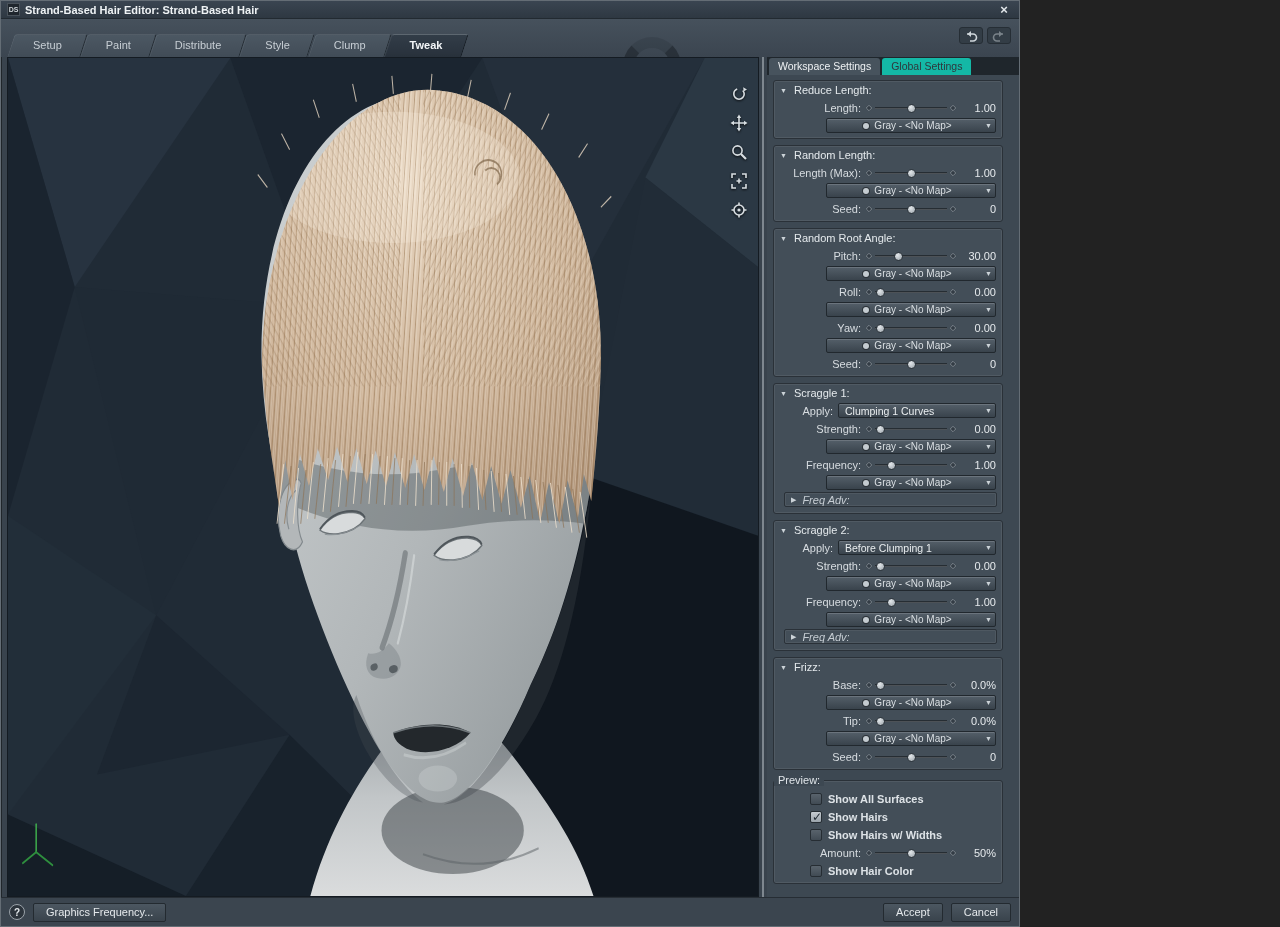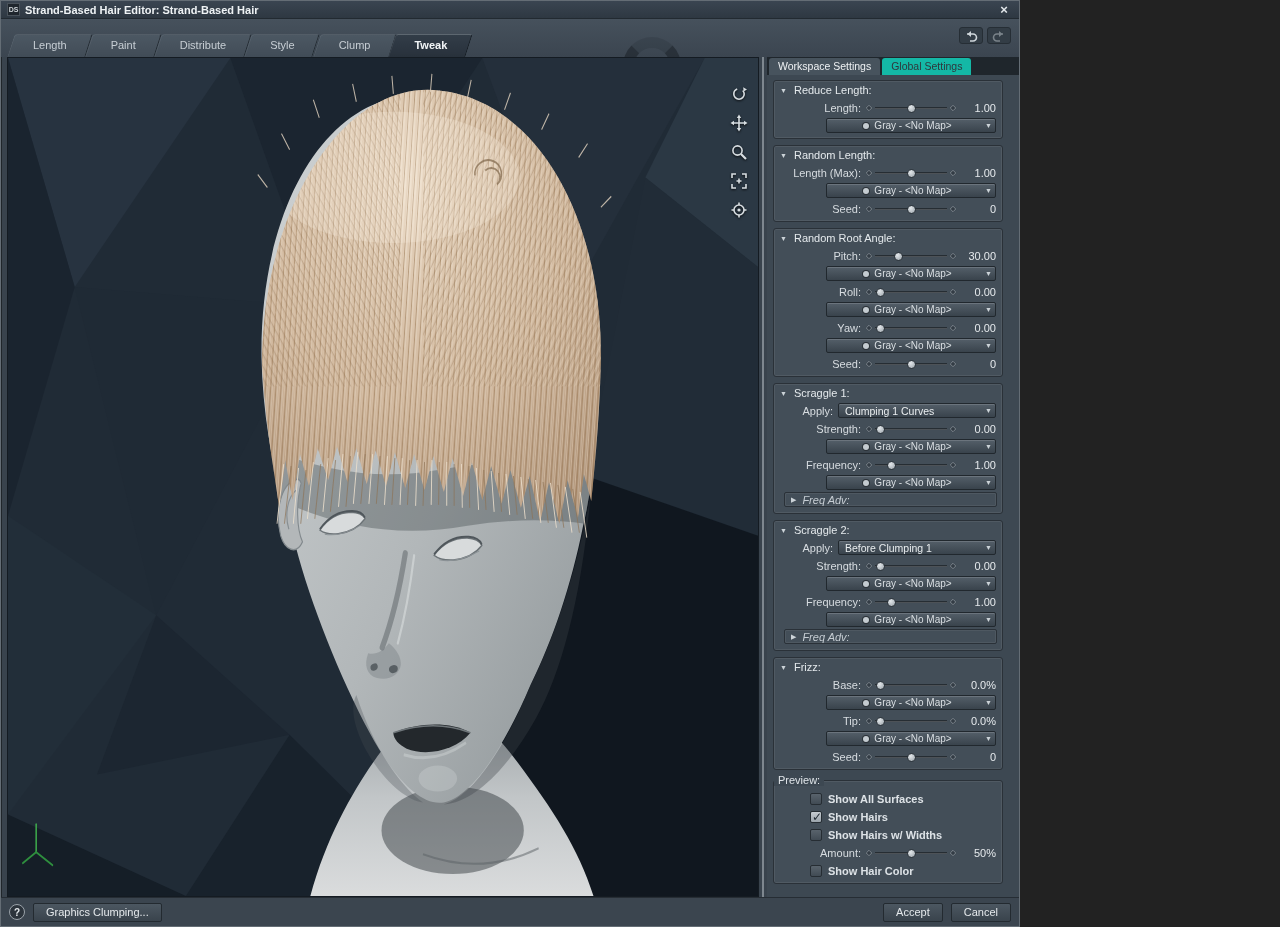--- a/index.html
+++ b/index.html
@@ -114,21 +114,21 @@
 
 <div class="app">
 
   <div class="titlebar">
     <div class="app-icon">DS</div>
     <div class="title-text">Strand-Based Hair Editor: Strand-Based Hair</div>
     <div class="close-btn">×</div>
   </div>
 
   <div class="tabstrip">
-    <div class="tab"><span>Length</span></div>
+    <div class="tab"><span>Setup</span></div>
     <div class="tab"><span>Paint</span></div>
     <div class="tab"><span>Distribute</span></div>
     <div class="tab"><span>Style</span></div>
     <div class="tab"><span>Clump</span></div>
     <div class="tab active"><span>Tweak</span></div>
     <div class="swirl"></div>
     <div class="history">
       <div class="hist-btn">
         <svg width="16" height="12" viewBox="0 0 16 12">
           <path d="M4,4 H10 a3.5,3.5 0 1 1 0,7 H7" fill="none" stroke="#cfd6db" stroke-width="1.6"></path>
@@ -644,19 +644,19 @@
             <span class="cblbl">Show Hair Color</span>
           </div>
         </div>
 
       </div>
     </div>
   </div>
 
   <div class="footer">
     <div class="help-btn">?</div>
-    <button class="btn">Graphics Clumping...</button>
+    <button class="btn">Graphics Frequency...</button>
     <div class="spacer"></div>
     <button class="btn">Accept</button>
     <button class="btn">Cancel</button>
   </div>
 
 </div>
 
 </body></html>

